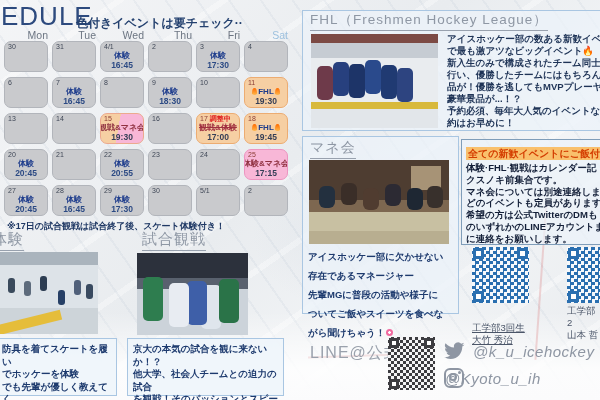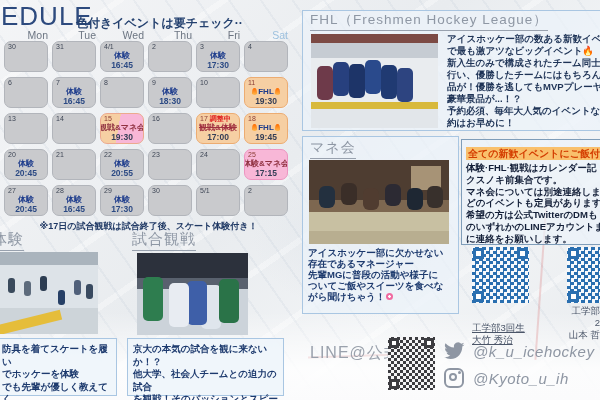--- a/index.html
+++ b/index.html
@@ -34,25 +34,25 @@
   .cell.orange .date,.cell.pink .date,.cell.split .date{color:#8a3c34;}
   .badge{font-size:7px;font-weight:bold;color:#e02020;}
   .event{display:flex;justify-content:center;align-items:center;font-size:8px;font-weight:bold;color:#1d3c8c;line-height:9px;white-space:nowrap;}
   .event.warm{color:#8f3040;}
   .event.struck{color:#a03040;text-decoration:line-through;}
   .time{text-align:center;font-size:8.5px;font-weight:bold;color:#2c4a84;line-height:10px;}
   .cell.orange .time,.cell.pink .time,.cell.split .time{color:#343e56;}
   .flame{display:inline-block;width:5px;height:7px;margin:0 1px;
     background:linear-gradient(180deg,#ff6a00,#ffb84d);
     border-radius:50% 50% 45% 55%/75% 75% 25% 25%;}
-  .cal-note{left:0;top:220px;width:297px;text-align:center;font-size:9px;font-weight:bold;color:#1f3864;}
+  .cal-note{left:7px;top:220px;width:297px;text-align:left;font-size:9px;font-weight:bold;color:#1f3864;}
   
   .sec-h{font-size:15px;color:#8e97a4;border-bottom:1px solid #98a1ae;padding-bottom:1px;letter-spacing:1px;white-space:nowrap;}
   .h-trial{left:-8px;top:230px;}
-  .h-watch{left:132px;top:230px;}
+  .h-watch{left:142px;top:230px;}
   
   .photo{overflow:hidden;}
   .photo-trial{left:0;top:252px;width:98px;height:82px;
     background:linear-gradient(180deg,#aab4bd 0 16%,#dde3e8 16% 68%,#cdd4d9 68% 100%);}
   .photo-trial .bar{position:absolute;left:-8px;bottom:6px;width:70px;height:10px;background:#e5bd3a;transform:rotate(-14deg);}
   .photo-trial .figs{position:absolute;left:8px;top:26px;width:7px;height:15px;background:#3a4a5c;border-radius:3px;
     box-shadow:16px 3px 0 #5d6b7c,32px -2px 0 #2d3d52,50px 12px 0 0 #274066,66px 2px 0 #50607a,78px 6px 0 #394a60;}
   .photo-watch{left:137px;top:253px;width:111px;height:82px;
     background:linear-gradient(180deg,#2c313c 0 30%,#59616e 30% 44%,#ccd3da 44% 100%);}
   .photo-watch .figs{position:absolute;left:6px;top:24px;width:20px;height:44px;background:#2e7d4f;border-radius:5px;
@@ -71,47 +71,47 @@
     font-size:9.5px;font-weight:bold;color:#1d3a6e;line-height:12.6px;white-space:pre-line;}
   .box-trial{left:-14px;top:338px;width:131px;height:58px;padding:4px 2px 2px 15px;}
   .box-watch{left:127px;top:338px;width:157px;height:58px;padding:4px 4px 2px 5px;}
   
   .panel{background:rgba(236,243,250,.72);border:1px solid #a9c6e2;box-sizing:border-box;}
   .fhl-box{left:302px;top:10px;width:310px;height:121px;}
   .fhl-h{left:310px;top:11px;font-size:13.5px;}
   .fhl-text{left:447px;top:33px;width:158px;font-size:9.5px;font-weight:bold;color:#1e3356;line-height:12px;white-space:pre-line;}
   .mane-box{left:302px;top:136px;width:157px;height:178px;}
   .mane-h{left:310px;top:139px;font-size:14px;}
-  .mane-text{left:308px;top:247px;width:148px;font-size:9.5px;font-weight:bold;color:#1d3a6e;line-height:11px;white-space:pre-line;}
+  .mane-text{left:308px;top:247px;width:148px;font-size:9.5px;font-weight:bold;color:#1d3a6e;line-height:19px;white-space:pre-line;}
   .flower{display:inline-block;width:7px;height:7px;border-radius:50%;background:radial-gradient(circle,#fff 0 25%,#f06aa0 30%);margin-left:1px;}
   .info-box{left:461px;top:139px;width:162px;height:106px;padding:3px 4px;border-color:#7f9db9;}
   .info-hl{display:inline-block;background:#f9c06c;color:#d43d00;font-weight:bold;font-size:10px;padding:0 2px;line-height:13px;}
   .info-text{font-size:9.5px;font-weight:bold;color:#131f38;line-height:11.8px;white-space:pre-line;margin-top:1px;}
   
   .qr{background:repeating-conic-gradient(#2a6fb0 0% 25%, #f6f9fc 0% 50%);background-size:7px 7px;position:absolute;}
   .qr:before,.qr:after,.qr .fm{content:"";position:absolute;width:11px;height:11px;border:3px solid #2a6fb0;background:#fff;box-sizing:border-box;}
   .qr:before{left:1px;top:1px;}
   .qr:after{right:1px;top:1px;}
   .qr .fm{left:1px;bottom:1px;}
   .qr-1{left:472px;top:247px;width:57px;height:56px;}
   .qr-2{left:567px;top:247px;width:57px;height:56px;}
   .qr-dark{left:388px;top:337px;width:47px;height:53px;background:repeating-conic-gradient(#3c3c40 0% 25%, #f4f4f5 0% 50%);background-size:6px 6px;}
   .qr-dark:before,.qr-dark:after,.qr-dark .fm{border-color:#3c3c40;width:10px;height:10px;}
   .qr-label{font-size:9.5px;color:#4a5568;line-height:12px;white-space:pre-line;}
   .lbl-1{left:472px;top:322px;text-decoration:underline;}
-  .lbl-2{left:567px;top:305px;text-align:right;}
+  .lbl-2{left:567px;top:305px;}
   
   .line-label{left:310px;top:343px;font-size:16px;color:#9aa1ac;letter-spacing:1px;}
   .tw-icon{left:441px;top:340px;width:26px;height:22px;}
   .handle{font-size:15px;color:#8e96a3;letter-spacing:.5px;font-style:italic;}
   .tw-handle{left:473px;top:343px;}
   .ig-icon{left:444px;top:368px;width:20px;height:20px;border:2px solid #8e96a3;border-radius:6px;box-sizing:border-box;}
   .ig-icon:before{content:"";position:absolute;left:3px;top:3px;width:8px;height:8px;border:2px solid #8e96a3;border-radius:50%;box-sizing:border-box;}
   .ig-icon:after{content:"";position:absolute;right:1px;top:1px;width:3px;height:3px;border-radius:50%;background:#8e96a3;}
-  .ig-handle{left:473px;top:370px;}
+  .ig-handle{left:445px;top:370px;}
 </style>
 </head>
 <body>
 
 <div id="poster">
 
   <div class="abs bg-patch"></div>
   <div class="abs bg-streak-red"></div>
   <div class="abs bg-streak-red2"></div>
 

